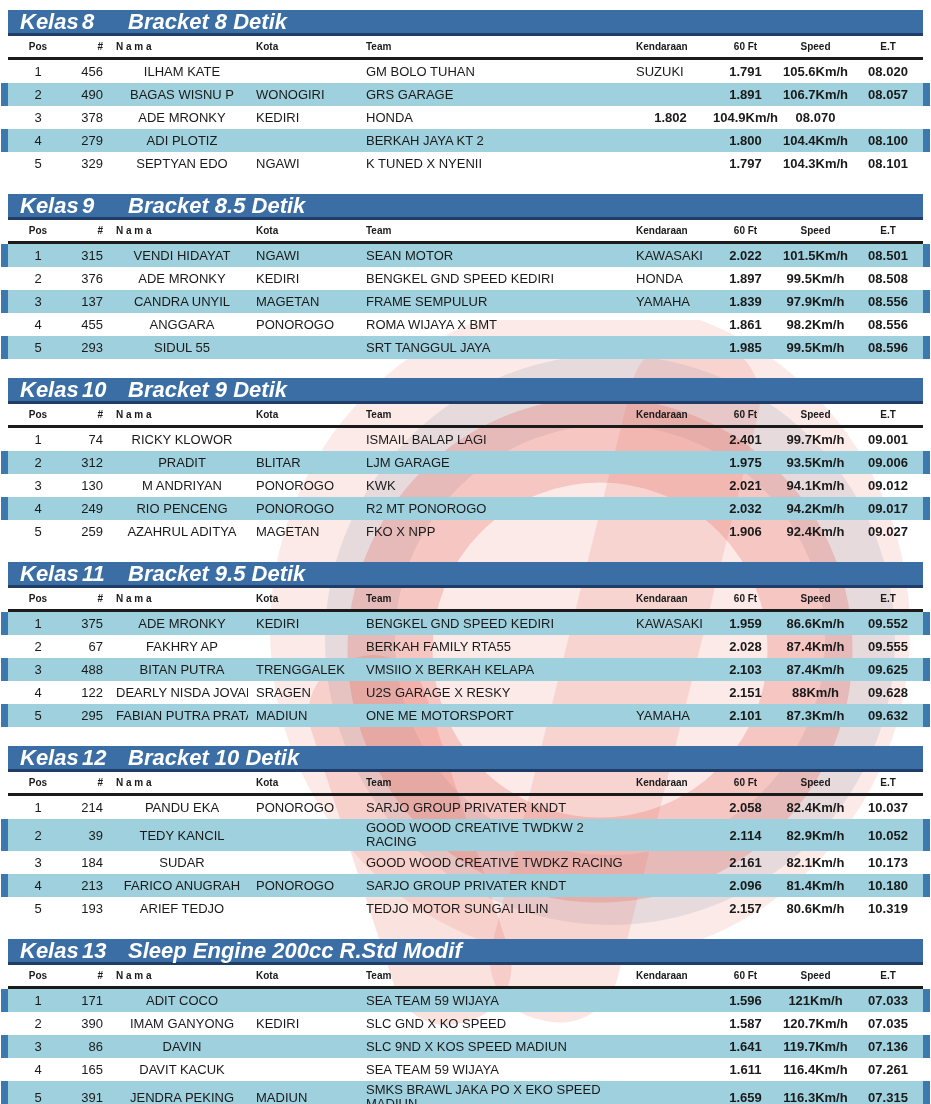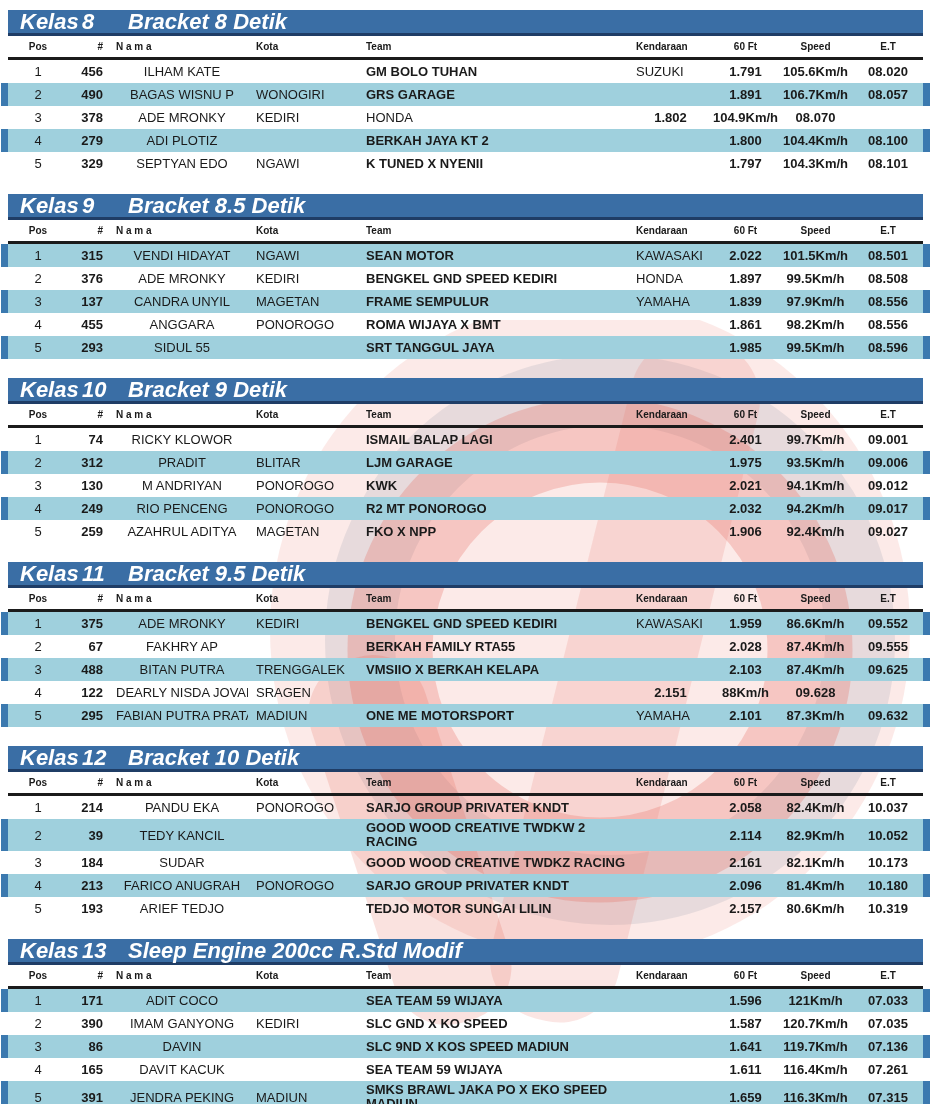--- a/index.html
+++ b/index.html
@@ -37,33 +37,33 @@
     grid-template-columns: 60px 40px 140px 110px 270px 85px 65px 75px 70px;
     align-items: center;
   }
   .colhead {
     min-height: 21px;
     border-bottom: 3px solid #1b1b1b;
     font-weight: bold; font-size: 10px;
   }
   .c { display: block; padding: 2px 0; }
   .c.pos   { text-align: center; }
-  .c.num   { text-align: right; padding-right: 5px; font-weight: bold; }
+  .c.num   { text-align: right; padding-right: 5px; font-weight: normal; }
   .c.nama, .c.kota, .c.team, .c.kend { text-align: left; padding-left: 8px; }
   .c.sixty, .c.speed, .c.et { text-align: center; font-weight: bold; }
   .colhead .c.num { font-weight: bold; }
 
   .row {
     position: relative;
     min-height: 23px;
     font-size: 13px;
   }
   .row .c.nama { white-space: nowrap; overflow: hidden; text-align: center; }
   .row .c.kota, .row .c.kend { white-space: nowrap; overflow: hidden; }
-  .row .c.team { white-space: pre-line; line-height: 14px; font-weight: bold; }
+  .row .c.team { white-space: pre-line; line-height: 14px; }
   .row.hl { background: #9FD0DD; }
   .row.hl::before, .row.hl::after {
     content: "";
     position: absolute; top: 0; bottom: 0; width: 7px;
     background: #3B79AF;
   }
   .row.hl::before { left: -7px; }
   .row.hl::after  { right: -7px; }
 </style>
 </head>
@@ -371,20 +371,21 @@
     <span class="c sixty">2.103</span>
     <span class="c speed">87.4Km/h</span>
     <span class="c et">09.625</span>
   </div>
 
   <div class="row grid9">
     <span class="c pos">4</span>
     <span class="c num">122</span>
     <span class="c nama">DEARLY NISDA JOVAN</span>
     <span class="c kota">SRAGEN</span>
+    <span class="c team">U2S GARAGE X RESKY</span>
     <span class="c kend"></span>
     <span class="c sixty">2.151</span>
     <span class="c speed">88Km/h</span>
     <span class="c et">09.628</span>
   </div>
 
   <div class="row grid9 hl">
     <span class="c pos">5</span>
     <span class="c num">295</span>
     <span class="c nama">FABIAN PUTRA PRATA</span>

